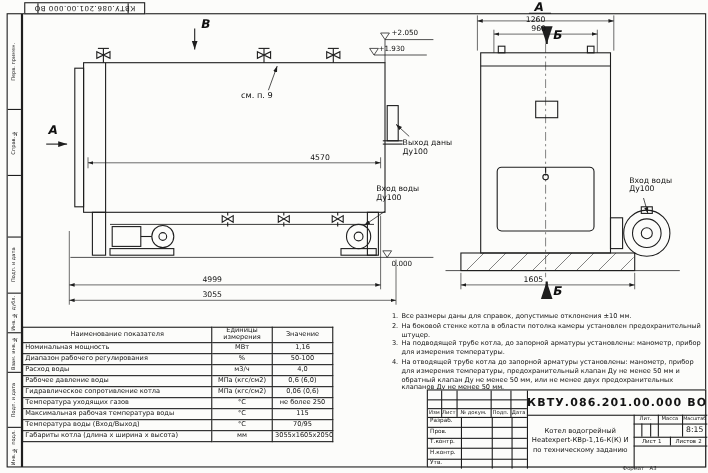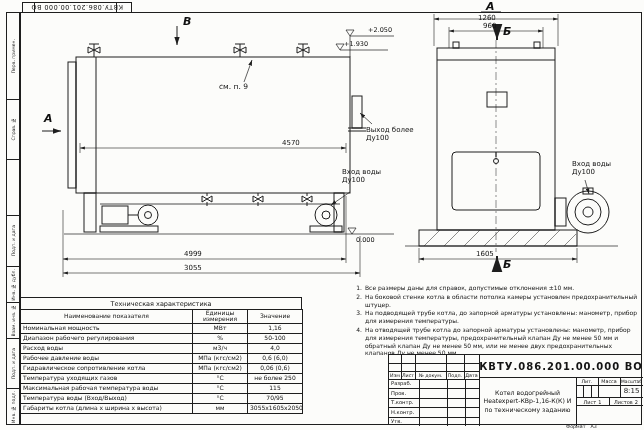--- a/index.html
+++ b/index.html
@@ -238,42 +238,41 @@
             <line x1="577" y1="248" x2="577" y2="263"></line>
           <line x1="419" y1="259" x2="577" y2="259" marker-start="url(#ar)" marker-end="url(#ar)"></line>
         </g>
       </g>
     </g>
   </svg>
 
   <div class="viewletter" style="left:183px;top:15px">В</div>
   <div class="viewletter" style="left:44px;top:112px">А</div>
   <div class="lbl" style="left:219px;top:82px;font-size:7.5px">см. п. 9</div>
-  <div class="elev" style="left:368px;top:26px">+2.050</div>
+  <div class="elev" style="left:356px;top:26px">+2.050</div>
   <div class="elev" style="left:344px;top:40px">+1.930</div>
   <div class="elev" style="left:356px;top:236px">0.000</div>
-  <div class="lbl" style="left:366px;top:126px">Выход более
+  <div class="lbl" style="left:366px;top:126px">Выход даны
 Ду100</div>
   <div class="lbl" style="left:342px;top:168px">Вход воды
 Ду100</div>
   <div class="dim" style="left:282px;top:139px">4570</div>
   <div class="dim" style="left:184px;top:250px">4999</div>
   <div class="dim" style="left:184px;top:264px">3055</div>
 
   <div class="viewletter" style="left:486px;top:0px">А</div>
   <div class="viewletter" style="left:503px;top:25px">Б</div>
   <div class="viewletter" style="left:503px;top:258px">Б</div>
   <div class="dim" style="left:478px;top:14px">1260</div>
   <div class="dim" style="left:483px;top:22px">960</div>
   <div class="dim" style="left:476px;top:250px">1605</div>
   <div class="lbl" style="left:572px;top:160px">Вход воды
 Ду100</div>
 
   <div class="tech">
-    <div class="tt-title">Техническая характеристика</div>
     <table>
       <colgroup>
           <col style="width:172px">
           <col style="width:55px">
           <col style="width:55px">
         </colgroup>
       <thead>
         <tr>
           <th>Наименование показателя</th>
           <th>Единицы

